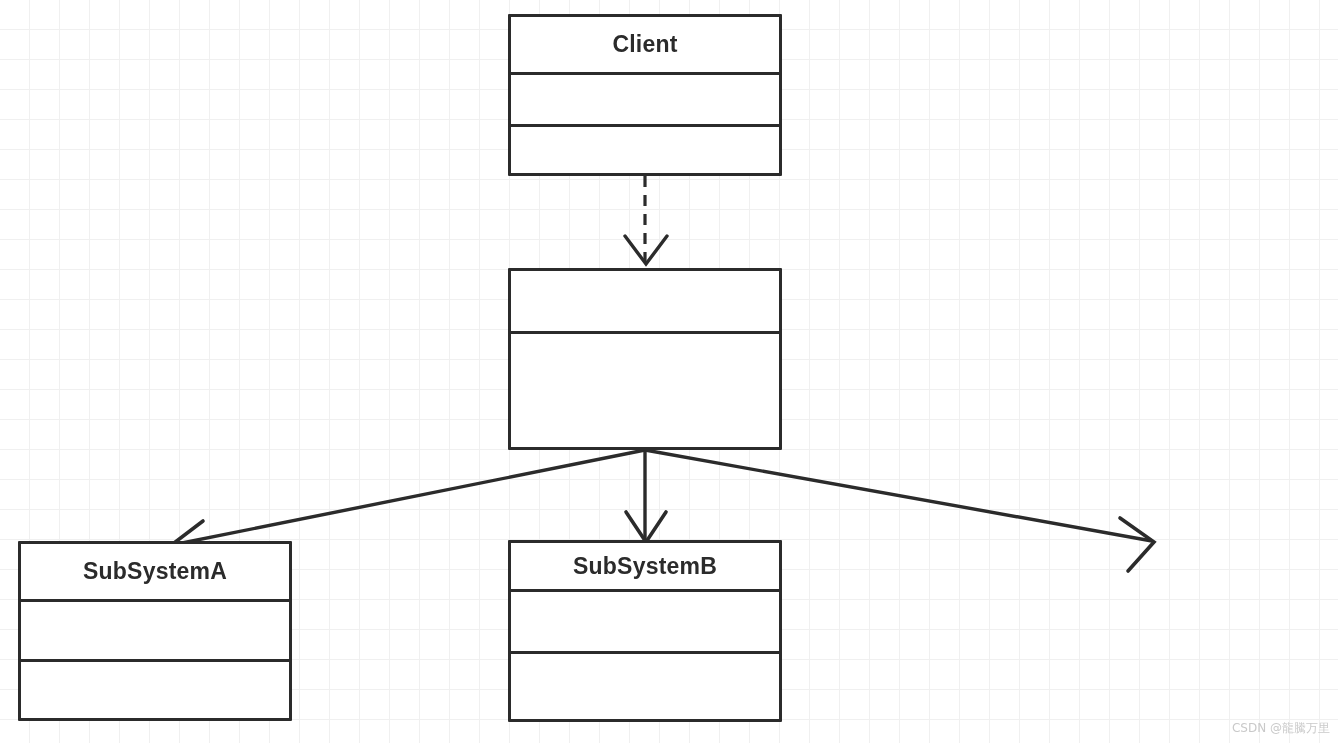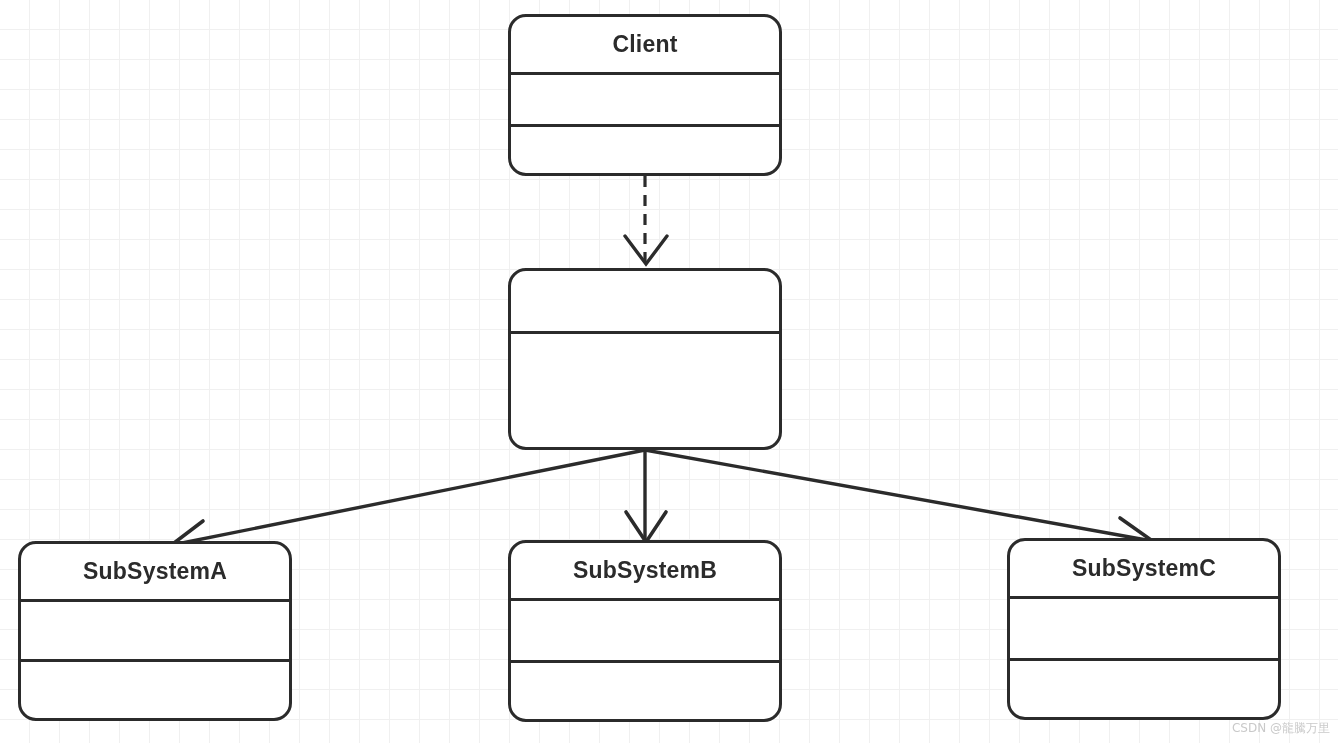--- a/index.html
+++ b/index.html
@@ -26,21 +26,21 @@
     top: 0;
     width: 1338px;
     height: 743px;
     pointer-events: none;
   }
   .uml-class {
     position: absolute;
     box-sizing: border-box;
     background: #ffffff;
     border: 3px solid #2b2b2b;
-    border-radius: 18px;
+    border-radius: 1px;
     display: flex;
     flex-direction: column;
     z-index: 2;
   }
   .uml-name {
     display: flex;
     align-items: center;
     justify-content: center;
     font-weight: bold;
     font-size: 23px;
@@ -106,26 +106,21 @@
     <div class="uml-ops" style="flex:1;"></div>
   </div>
 
   <div class="uml-class" style="left:18px; top:541px; width:274px; height:180px;">
     <div class="uml-name" style="height:58px;">SubSystemA</div>
     <div class="uml-attrs" style="height:60px;"></div>
     <div class="uml-ops" style="flex:1;"></div>
   </div>
 
   <div class="uml-class" style="left:508px; top:540px; width:274px; height:182px;">
-    <div class="uml-name" style="height:58px;">SubSystemB</div>
+    <div class="uml-name" style="height:49px;">SubSystemB</div>
     <div class="uml-attrs" style="height:62px;"></div>
     <div class="uml-ops" style="flex:1;"></div>
   </div>
 
-  <div class="uml-class" style="left:1007px; top:538px; width:274px; height:182px;">
-    <div class="uml-name" style="height:58px;">SubSystemC</div>
-    <div class="uml-attrs" style="height:62px;"></div>
-    <div class="uml-ops" style="flex:1;"></div>
-  </div>
 
   <div class="watermark">CSDN @龍騰万里</div>
 
 </div>
 
 </body></html>

